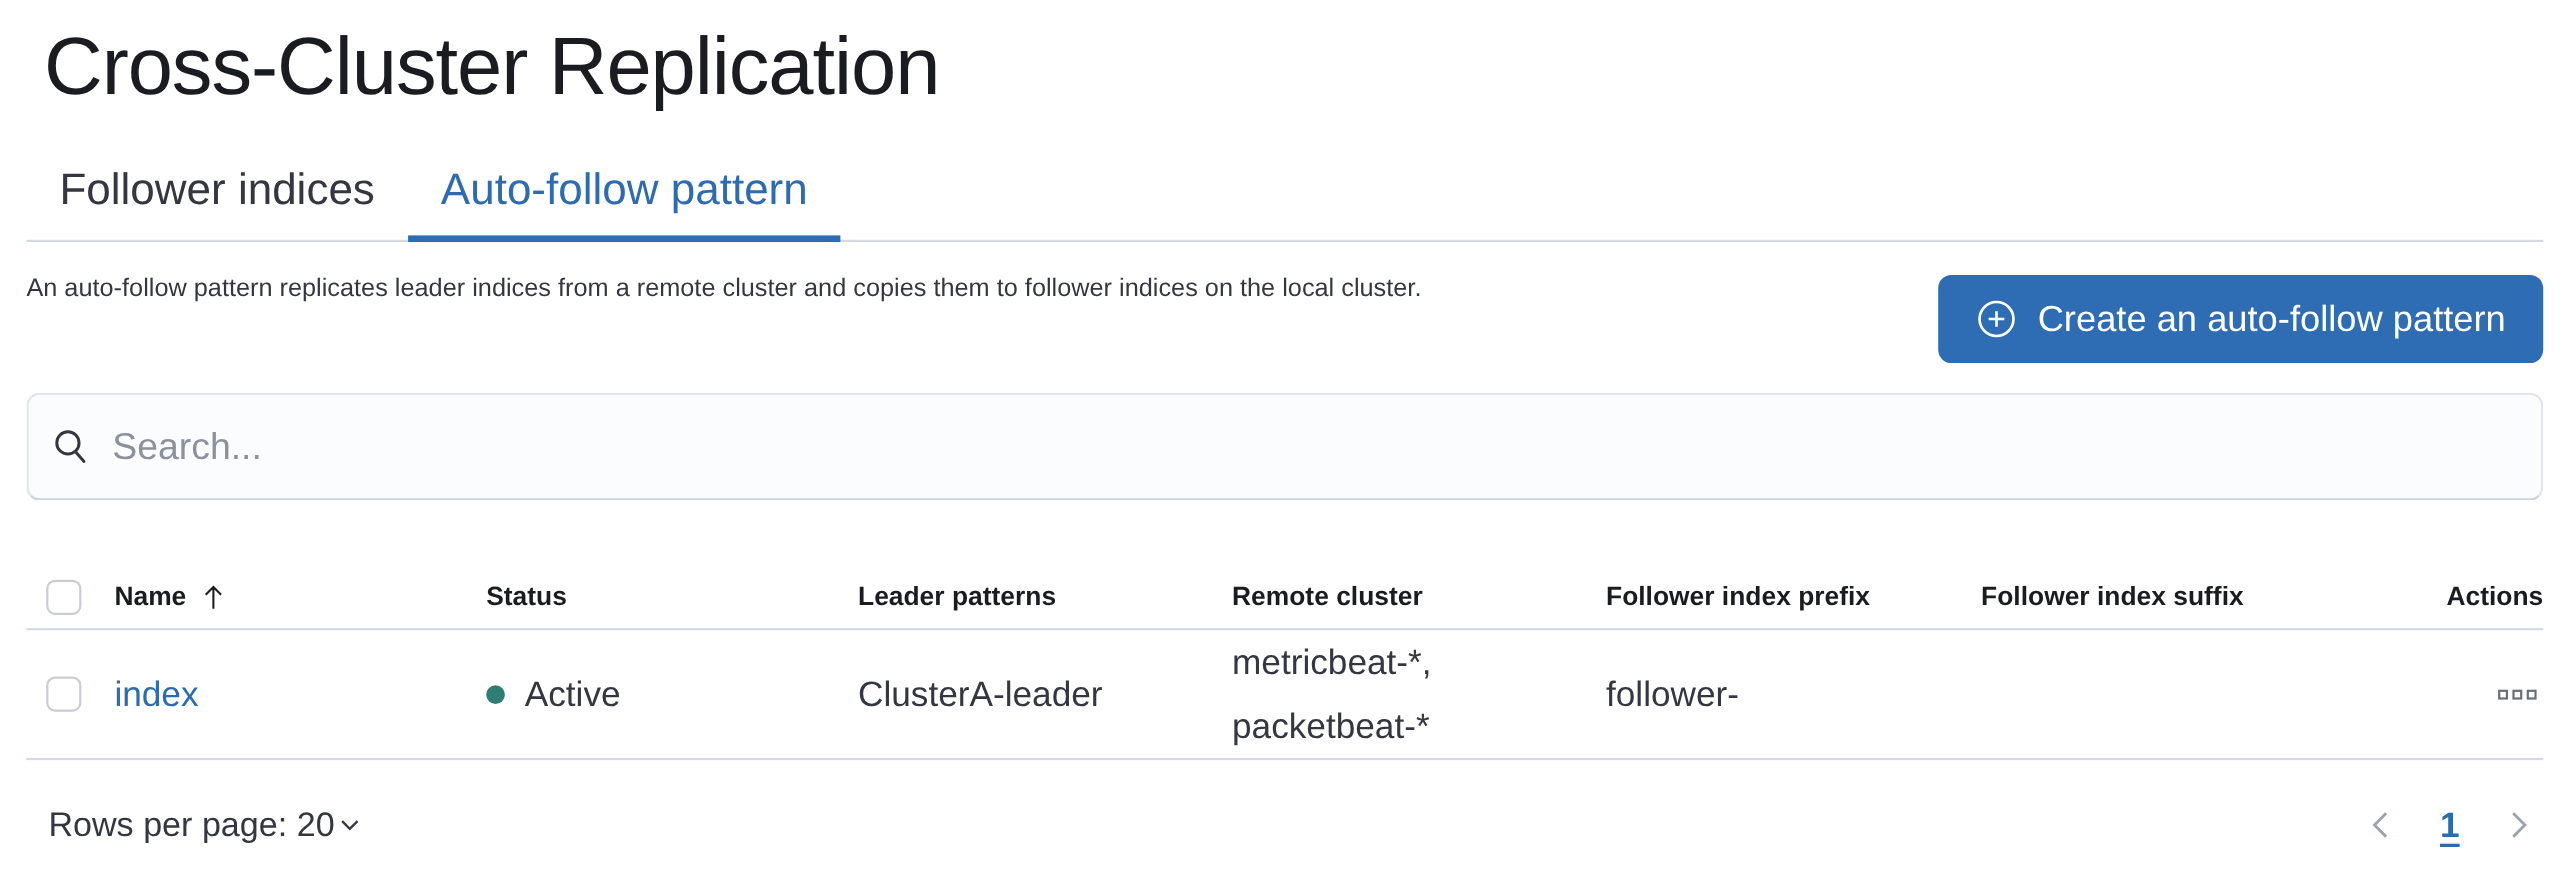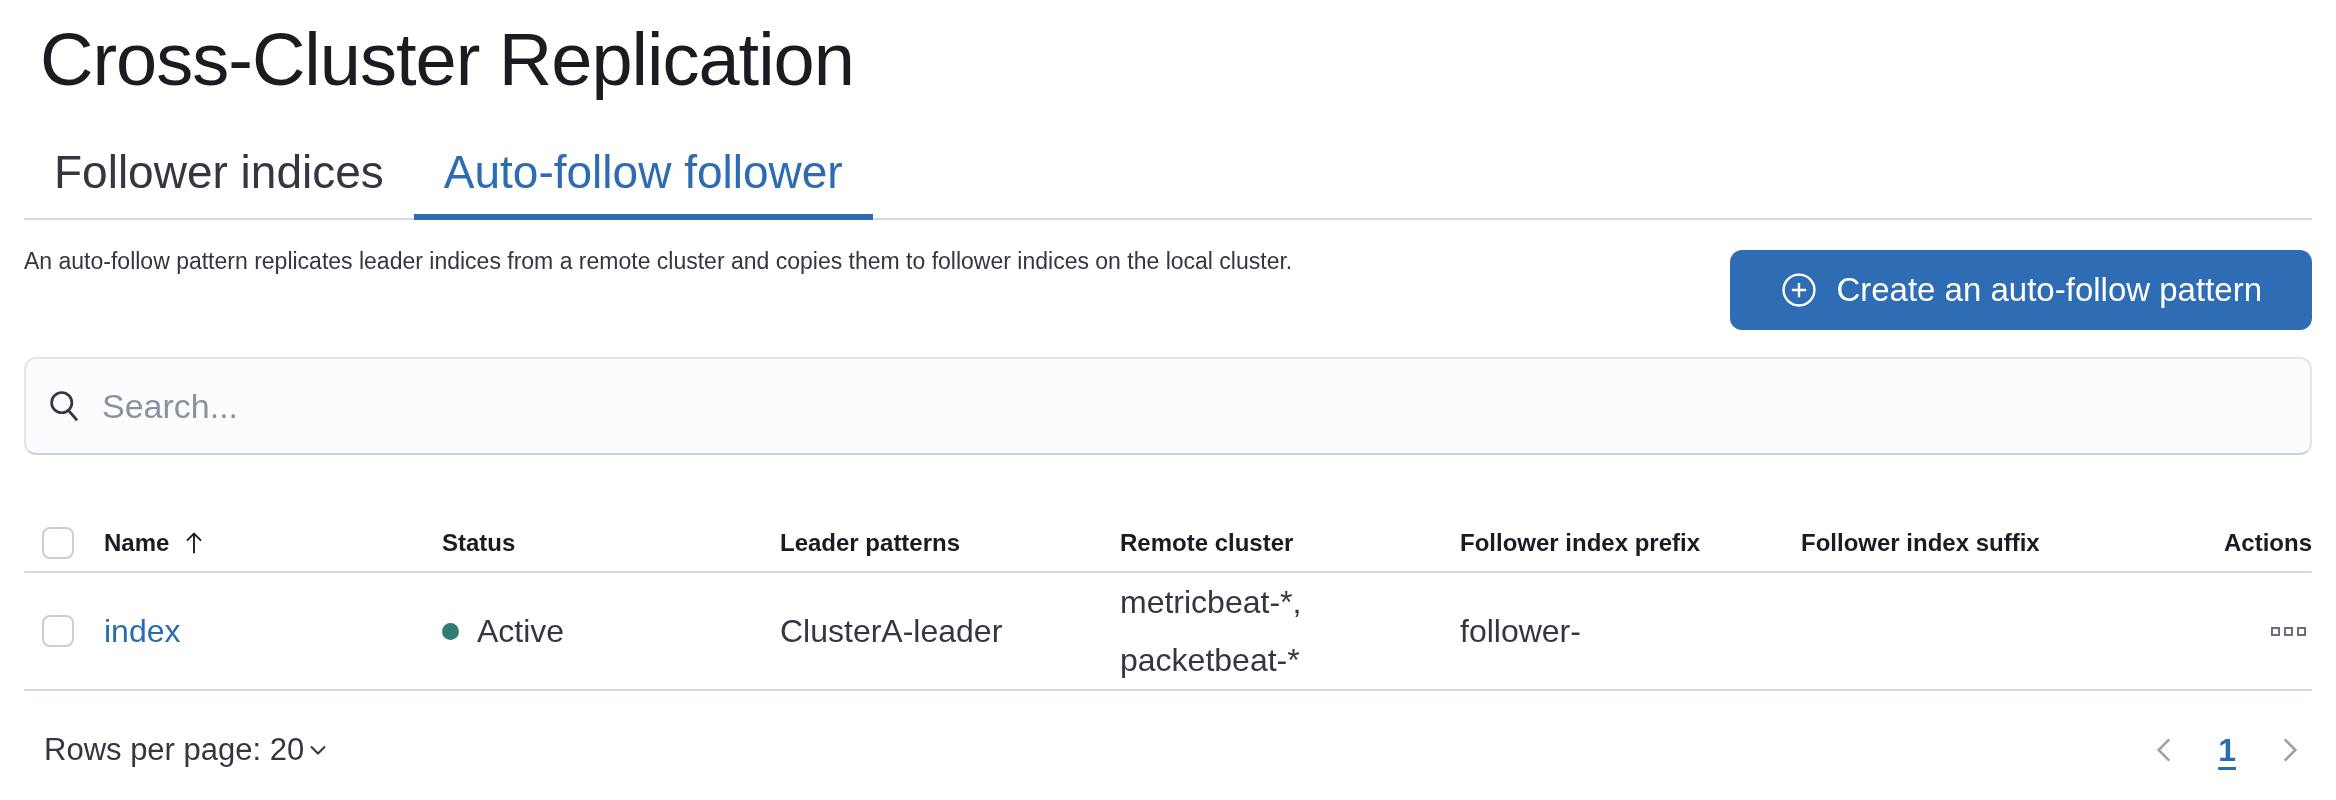--- a/index.html
+++ b/index.html
@@ -12,35 +12,35 @@
 
   
   .page-title{
     margin:14px 16px 0;font-size:74px;line-height:92px;font-weight:400;
     color:#1a1c21;letter-spacing:-1px;
   }
 
   
   .tabs{display:flex;margin-top:24px;border-bottom:2px solid #d3dae6;}
   .tab{
-    position:relative;font-size:46px;line-height:48px;
+    position:relative;font-size:40px;line-height:48px;
     padding:18px 30px 22px;color:#343741;cursor:pointer;white-space:nowrap;
   }
   .tab.active{color:#2d6bb2;}
   .tab.active::after{
     content:"";position:absolute;left:0;right:0;bottom:-2px;height:6px;background:#2d6bb2;
   }
 
   
   .intro-row{display:flex;align-items:flex-start;margin-top:20px;}
   .description{
     margin:0;font-size:23px;line-height:42px;color:#343741;width:1660px;flex:0 0 auto;
   }
   .create-btn{
-    margin-left:auto;margin-top:10px;height:80px;padding:0 50px;
+    margin-left:auto;margin-top:10px;height:80px;padding:0 34px;
     background:#2e6db3;color:#ffffff;border:none;border-radius:12px;
     font-size:33px;font-family:inherit;display:flex;align-items:center;gap:18px;
     cursor:pointer;white-space:nowrap;
   }
   .create-btn svg{flex:0 0 auto;}
 
   
   .search-bar{
     margin-top:27px;height:98px;box-sizing:border-box;
     background:#fbfcfd;border:2px solid #e0e5ee;border-bottom-color:#ccd3e0;
@@ -98,21 +98,21 @@
 </style>
 </head>
 <body>
 
 <div class="page">
 
   <h1 class="page-title">Cross-Cluster Replication</h1>
 
   <div class="tabs">
     <div class="tab">Follower indices</div>
-    <div class="tab active">Auto-follow follower</div>
+    <div class="tab active">Auto-follow pattern</div>
   </div>
 
   <div class="intro-row">
     <p class="description">An auto-follow pattern replicates leader indices from a remote cluster and copies them to follower indices on the local cluster.</p>
     <button class="create-btn">
       <span class="icon">
         <svg width="38" height="38" viewBox="0 0 32 32" fill="none" stroke="#ffffff" stroke-width="2">
           <circle cx="16" cy="16" r="13"></circle>
           <path d="M16 10v12M10 16h12"></path>
         </svg>

